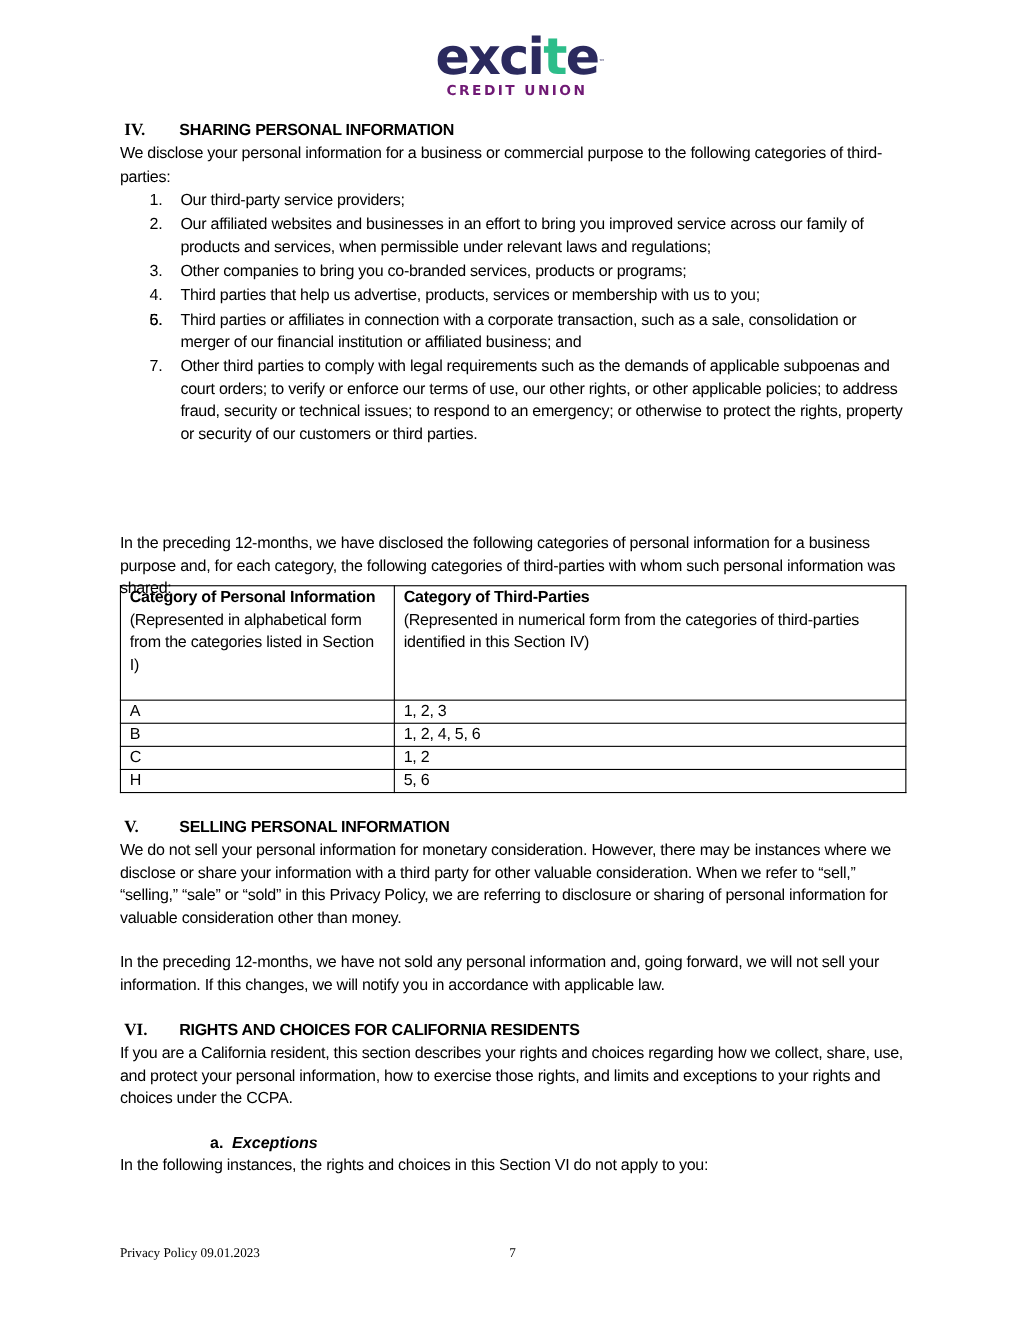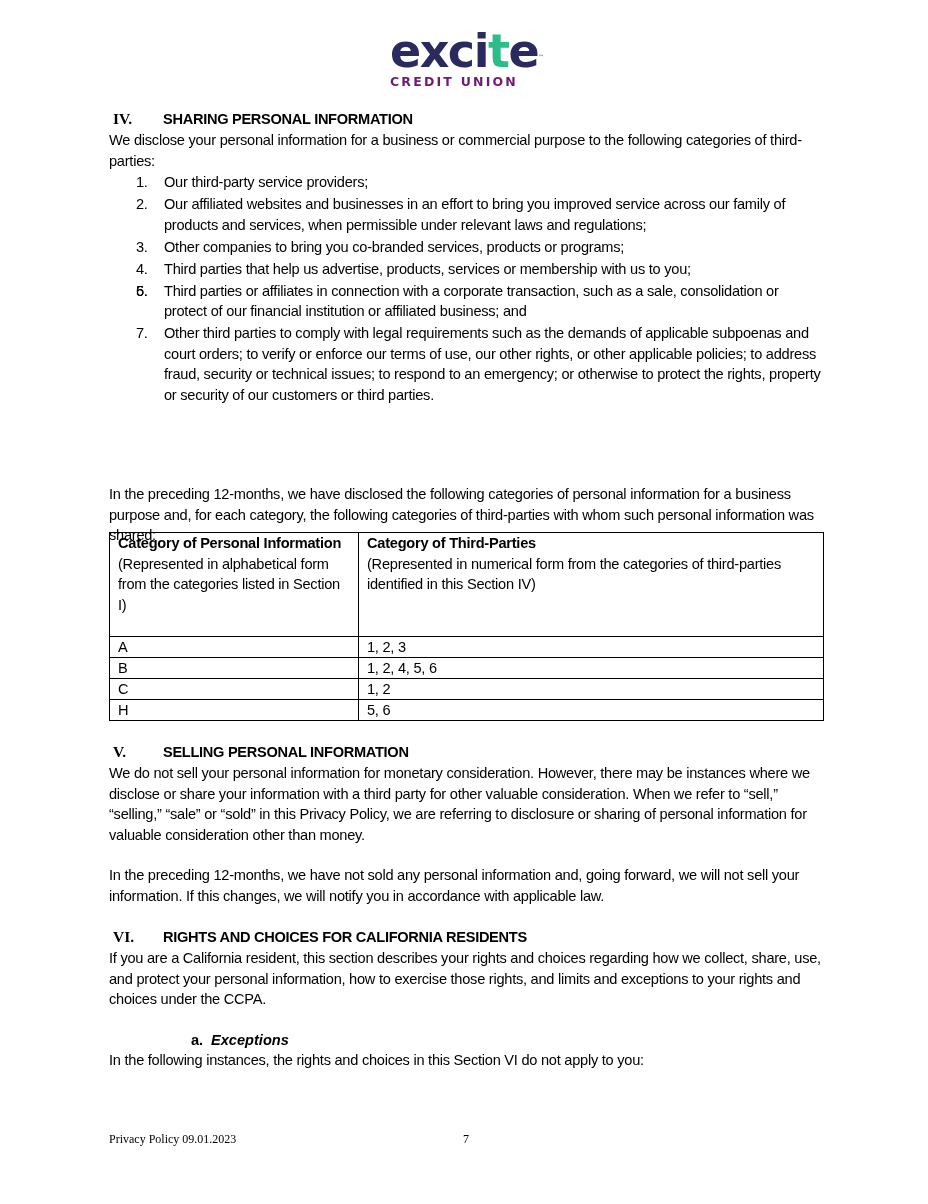--- a/index.html
+++ b/index.html
@@ -1,21 +1,21 @@
 <!DOCTYPE html>
 <html><head>
 <meta charset="utf-8">
 <style>
   html, body { margin: 0; padding: 0; background: #ffffff; }
   body { width: 928px; height: 1204px; position: relative; overflow: hidden; color: #000; }
   .page { position: absolute; left: 0; top: 0; width: 928px; height: 1204px; }
   .sans { font-family: "Liberation Sans", sans-serif; }
 
   
-  .logo { position: absolute; left: 390px; top: 28px; width: 160px; height: 66px; }
+  .logo { position: absolute; left: 390px; top: 28px; width: 160px; height: 66px; text-align: center; }
   .logo-word { font-family: "DejaVu Sans", sans-serif; font-weight: bold; font-size: 46px; line-height: 46px; letter-spacing: -1.5px; color: #2b2a5e; position: relative; display: inline-block; }
   .logo-word .t { color: #2dbd8a; }
   .logo-tm { position: absolute; right: -6px; top: 6px; font-size: 6px; color: #2b2a5e; letter-spacing: 0; font-weight: normal; }
   .logo-sub { font-family: "DejaVu Sans", sans-serif; font-weight: bold; font-size: 12.5px; letter-spacing: 2.2px; color: #701a75; line-height: 14px; margin-top: 1px; }
 
   .text { font-family: "Liberation Sans", sans-serif; font-size: 14.6px; line-height: 20.6px; letter-spacing: -0.25px; }
   .block { position: absolute; left: 109px; width: 716px; }
 
   .heading { position: absolute; left: 113px; height: 20px; font-size: 14.6px; line-height: 20px; }
   .heading .num { font-family: "Liberation Serif", serif; font-weight: bold; font-size: 15.5px; display: inline-block; width: 50px; }
@@ -55,21 +55,21 @@
   </div>
 
   <div class="block text" style="top:130px;">We disclose your personal information for a business or commercial purpose to the following categories of third-parties:</div>
 
   <ul class="list text" style="top:172px;">
     <li><span class="n">1.</span><span>Our third-party service providers;</span></li>
     <li><span class="n">2.</span><span>Our affiliated websites and businesses in an effort to bring you improved service across our family of products and services, when permissible under relevant laws and regulations;</span></li>
     <li><span class="n">3.</span><span>Other companies to bring you co-branded services, products or programs;</span></li>
     <li><span class="n">4.</span><span>Third parties that help us advertise, products, services or membership with us to you;</span></li>
     <li><span class="n">5.</span></li>
-    <li><span class="n">6.</span><span>Third parties or affiliates in connection with a corporate transaction, such as a sale, consolidation or protect of our financial institution or affiliated business; and</span></li>
+    <li><span class="n">6.</span><span>Third parties or affiliates in connection with a corporate transaction, such as a sale, consolidation or merger of our financial institution or affiliated business; and</span></li>
     <li><span class="n">7.</span><span>Other third parties to comply with legal requirements such as the demands of applicable subpoenas and court orders; to verify or enforce our terms of use, our other rights, or other applicable policies; to address fraud, security or technical issues; to respond to an emergency; or otherwise to protect the rights, property or security of our customers or third parties.</span></li>
   </ul>
 
   <div class="block text" style="top:484px;">In the preceding 12-months, we have disclosed the following categories of personal information for a business purpose and, for each category, the following categories of third-parties with whom such personal information was shared:</div>
 
   <table class="cat">
     <tbody>
         <tr class="head">
       <td class="c1">
         <div class="b">Category of Personal Information</div>

